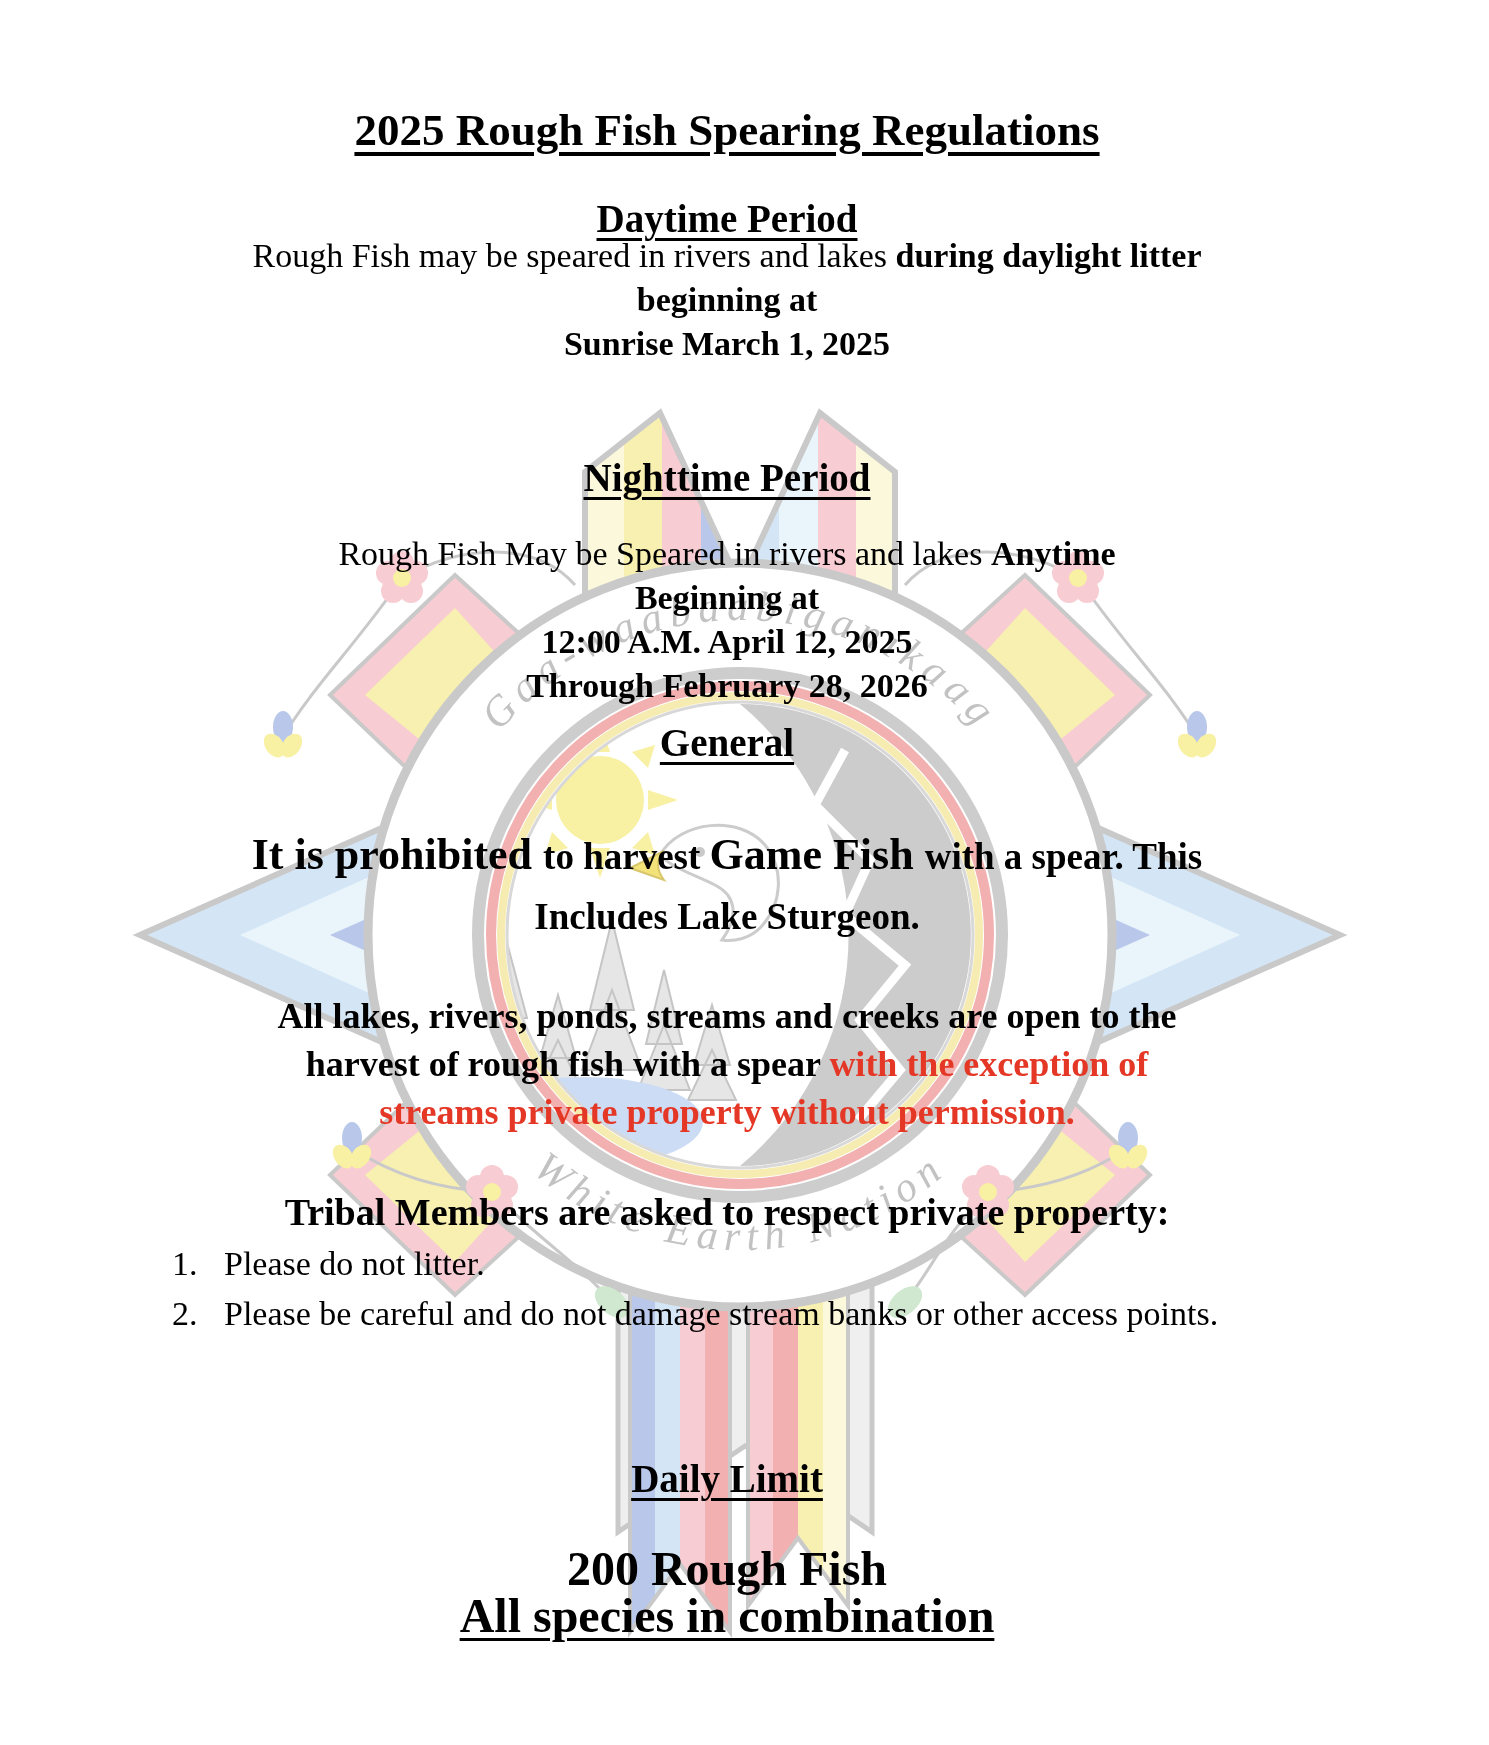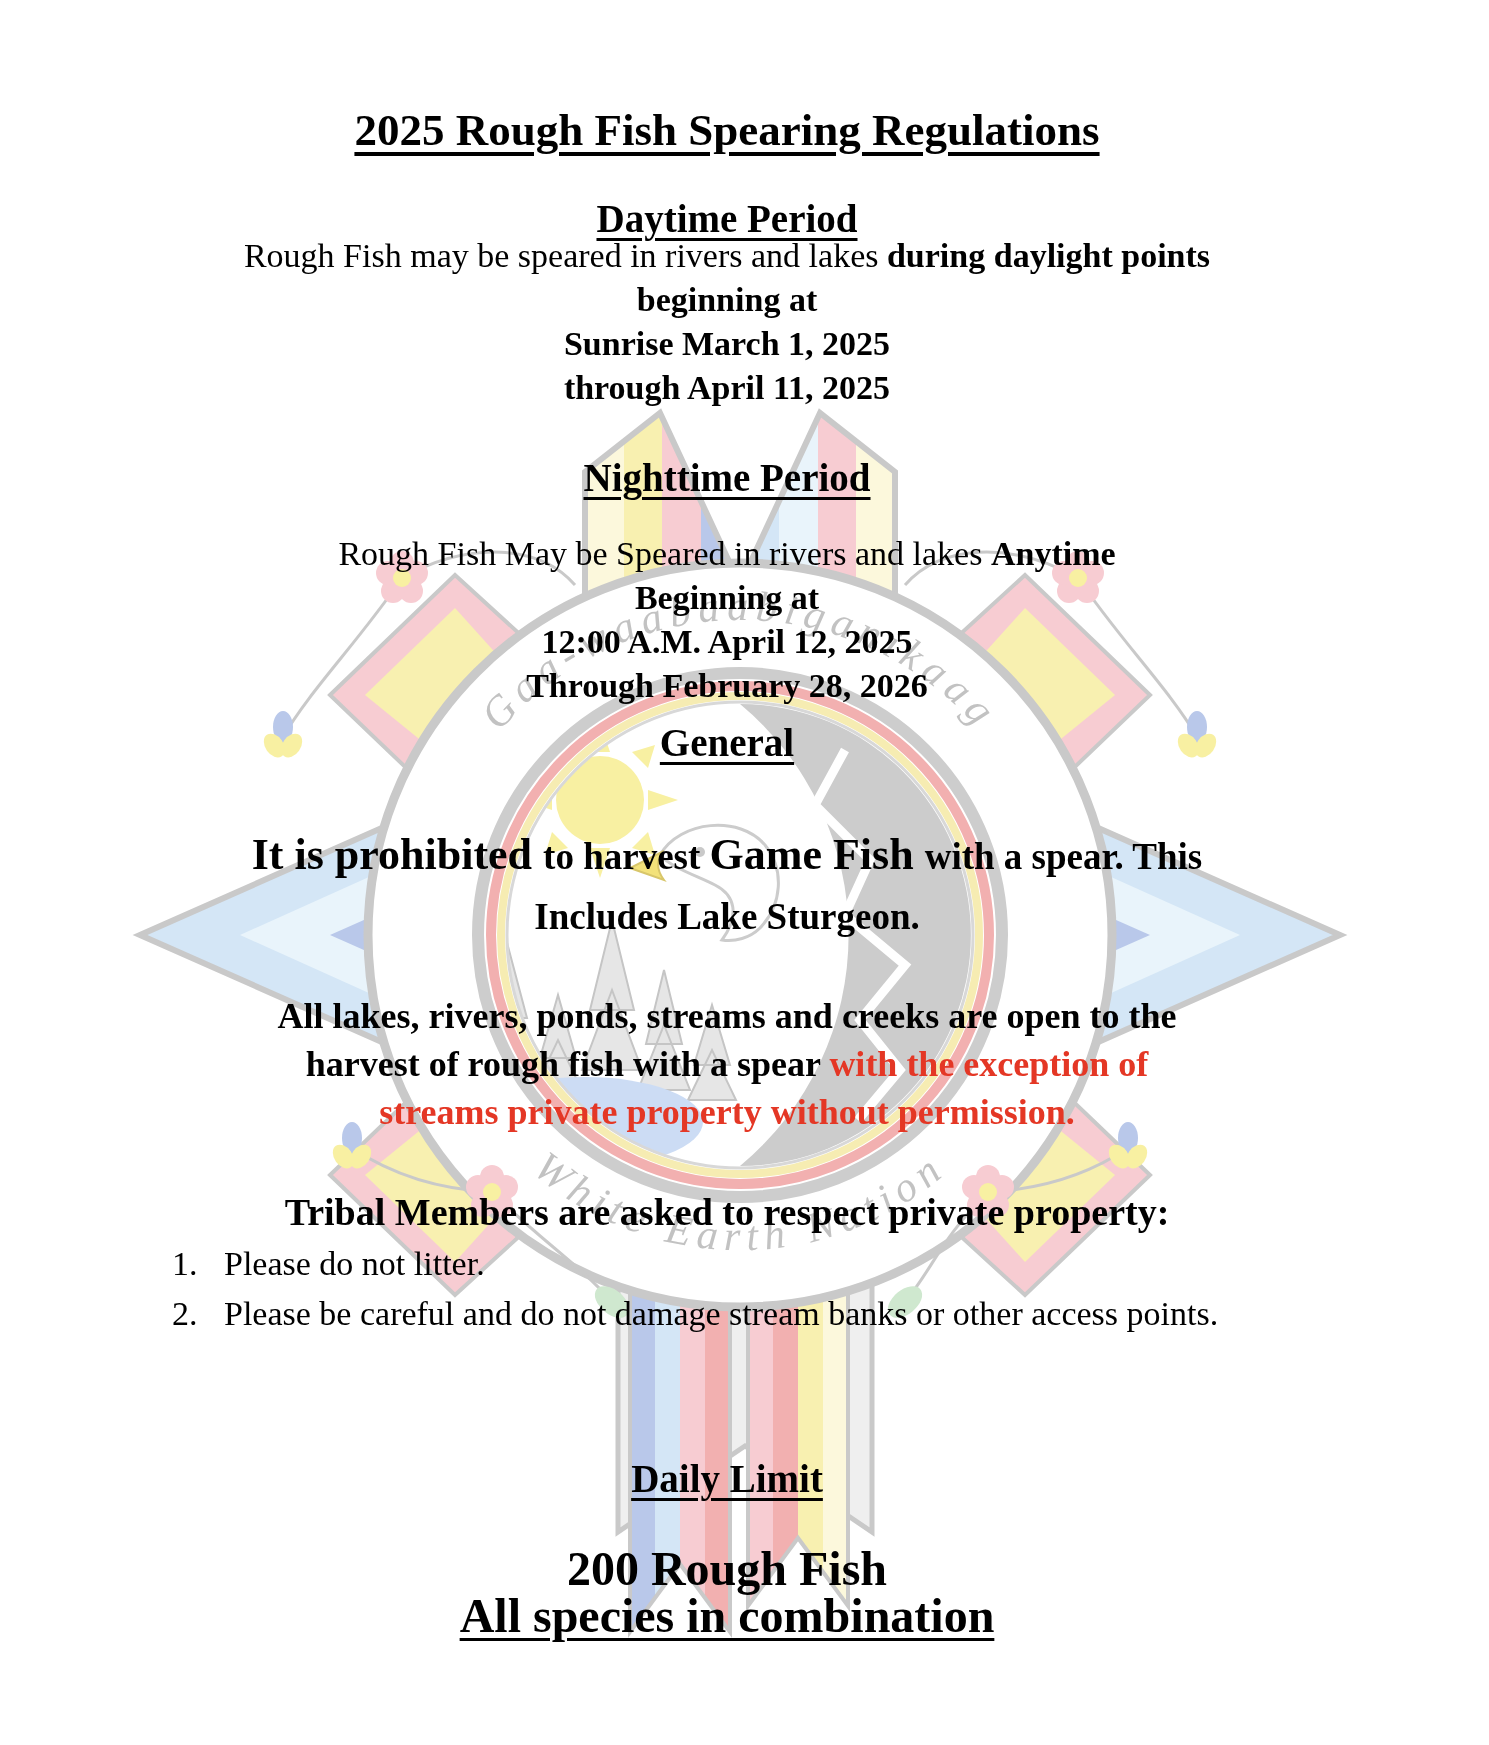--- a/index.html
+++ b/index.html
@@ -261,24 +261,23 @@
       </g>
     </g>
   </svg>
 
   <div class="content">
 
     <div class="abs title" style="top:60px;margin-top:44px;">2025 Rough Fish Spearing Regulations</div>
 
     <div class="abs h" style="top:172px;margin-top:24px;">Daytime Period</div>
     <div class="abs body-text" style="top:234px;">
-      <div><span>Rough Fish may be speared in rivers and lakes </span><b>during daylight points</b></div>
+      <div><span>Rough Fish may be speared in rivers and lakes </span><b>during daylight litter</b></div>
       <div><b>beginning at</b></div>
       <div><b>Sunrise March 1, 2025</b></div>
-      <div><b>through April 11, 2025</b></div>
     </div>
 
     <div class="abs h" style="top:455px;">Nighttime Period</div>
     <div class="abs body-text" style="top:532px;">
       <div><span>Rough Fish May be Speared in rivers and lakes </span><b>Anytime</b></div>
       <div><b>Beginning at</b></div>
       <div><b>12:00 A.M. April 12, 2025</b></div>
       <div><b>Through February 28, 2026</b></div>
     </div>
 

